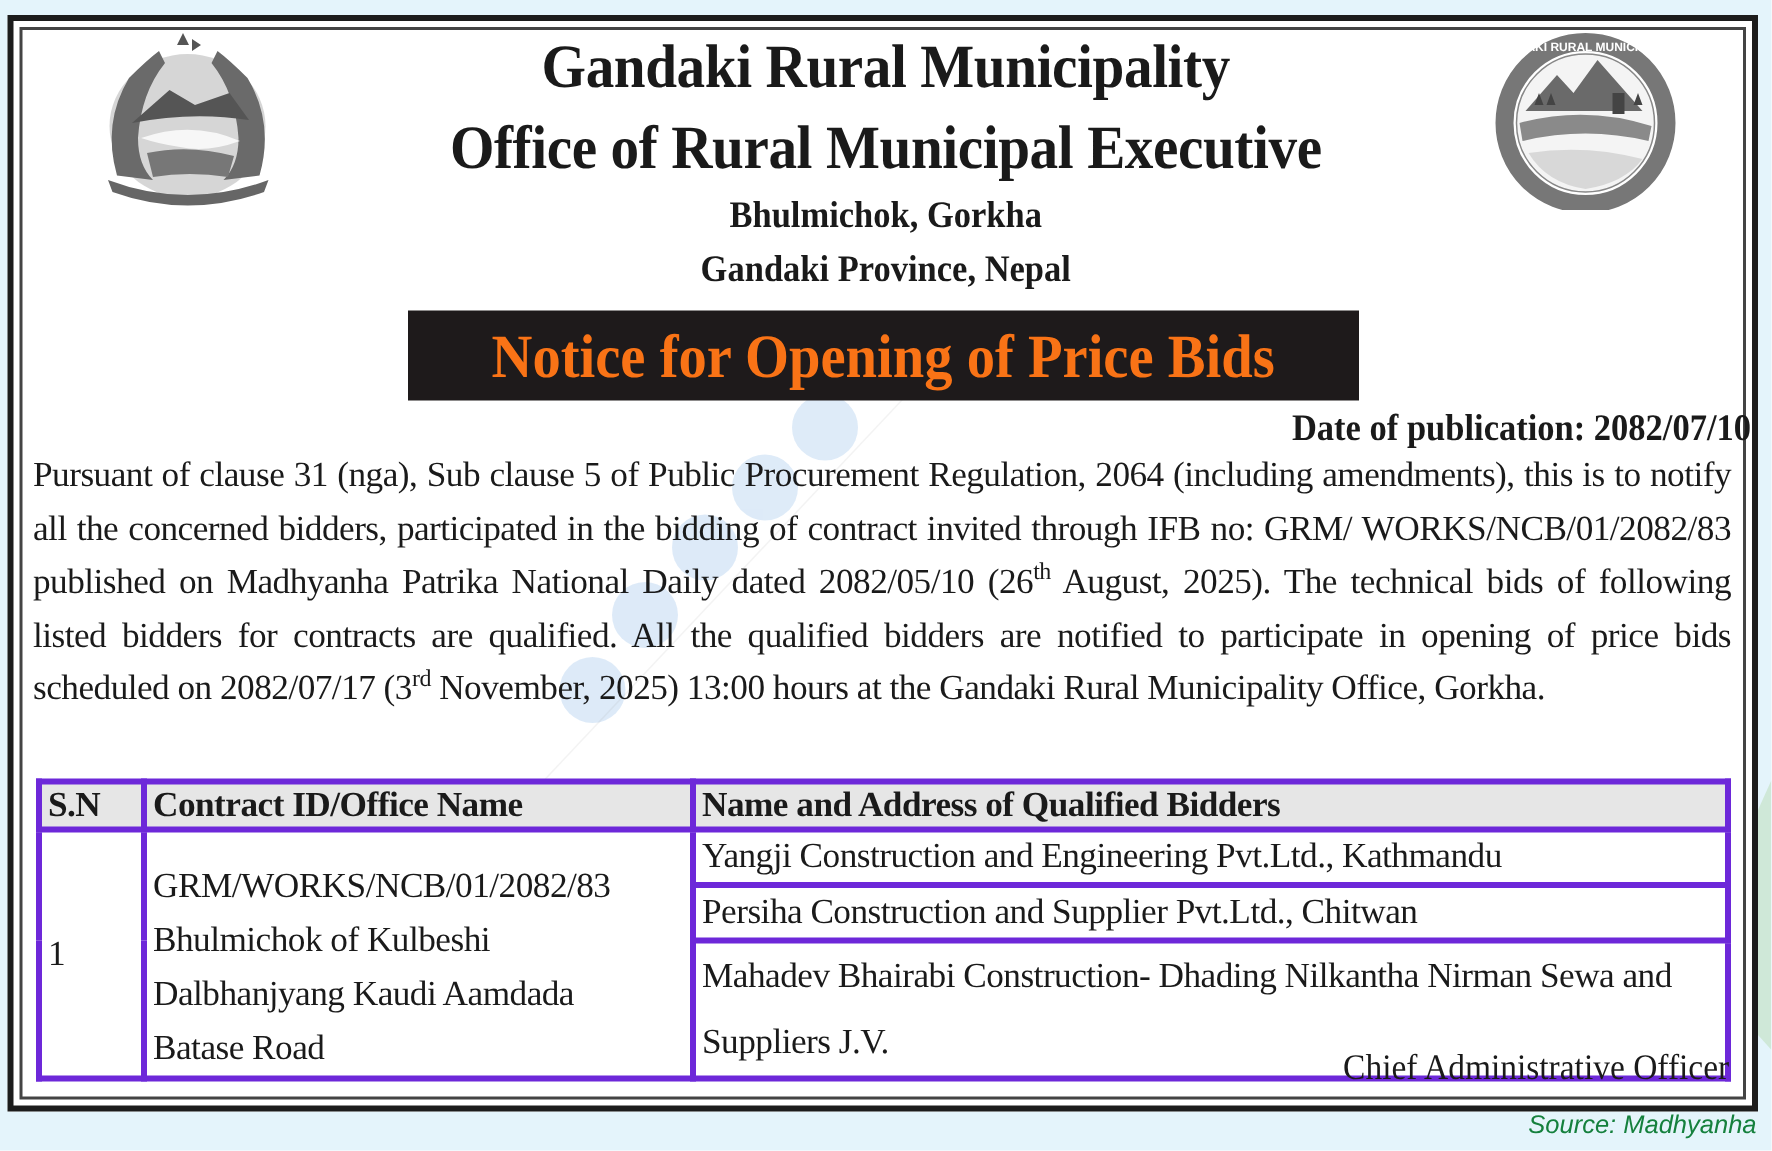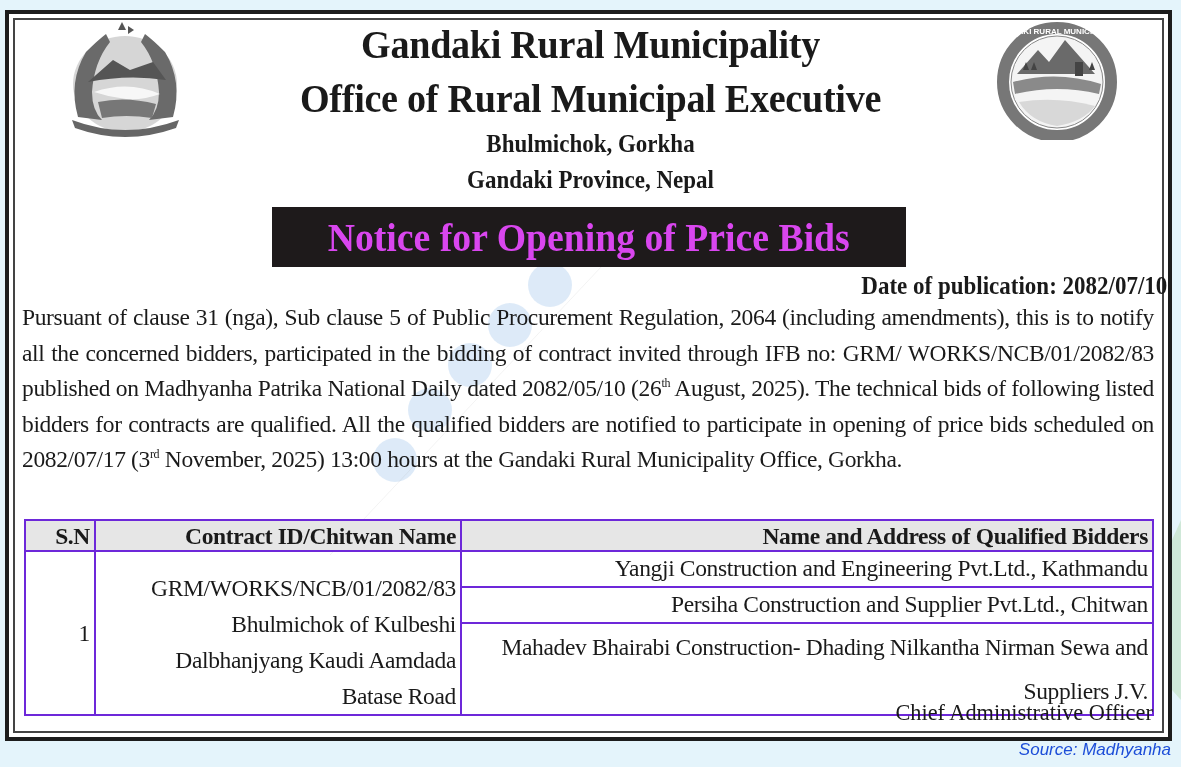--- a/index.html
+++ b/index.html
@@ -35,66 +35,66 @@
     position: absolute; left: 0; width: 1181px; text-align: center; font-weight: bold;
     font-family: "Liberation Serif", serif;
   }
   .title1 { top: 20px; font-size: 41px; letter-spacing: -0.3px; transform: scaleX(0.93); }
   .title2 { top: 74px; font-size: 41px; letter-spacing: -0.3px; transform: scaleX(0.93); }
   .addr1 { top: 130px; font-size: 25px; transform: scaleX(0.92); }
   .addr2 { top: 166px; font-size: 25px; transform: scaleX(0.92); }
 
   .banner {
     position: absolute; left: 272px; top: 207px; width: 634px; height: 60px;
-    background: #1e1a1b; color: #d946ef;
+    background: #1e1a1b; color: #f97316;
     display: flex; align-items: center; justify-content: center;
     font-size: 41px; font-weight: bold;
   }
   .banner span { display: inline-block; transform: scaleX(0.92); white-space: nowrap; }
 
   .pubdate {
     position: absolute; left: 0; top: 272px; width: 1181px; text-align: right;
     font-size: 25px; font-weight: bold;
   }
   .pubdate span { display: inline-block; transform: scaleX(0.92); }
 
   .body-text {
     position: absolute; left: 22px; top: 300px; width: 1132px;
     font-size: 23.5px; line-height: 35.5px; text-align: justify;
     text-align-last: left;
     letter-spacing: -0.35px;
   }
-  .body-text sup { font-size: 12px; vertical-align: 9px; line-height: 0; }
+  .body-text sup { font-size: 16px; vertical-align: 9px; line-height: 0; }
 
   table.bids {
     position: absolute; left: 24px; top: 519px; width: 1130px;
     border-collapse: collapse;
     font-size: 23.5px; letter-spacing: -0.35px;
   }
   table.bids th, table.bids td {
-    border: 2px solid #6d28d9; text-align: right; vertical-align: middle;
+    border: 4px solid #6d28d9; text-align: left; vertical-align: middle;
     padding: 0 4px;
   }
   table.bids th {
     background: #e6e6e6; font-weight: bold; height: 31px; line-height: 28px;
   }
   table.bids td.sn { width: 70px; }
   table.bids td.contract { width: 366px; line-height: 36px; padding-top: 18px; }
   table.bids td.bidder { height: 35px; line-height: 33px; }
   table.bids td.bidder.tall { height: 70px; line-height: 44px; }
 
   .signature {
     position: absolute; right: 28px; top: 699px;
     font-size: 24px; font-weight: normal;
   }
   .signature span { display: inline-block; transform: scaleX(0.93); transform-origin: right; }
   .source {
     position: absolute; right: 10px; top: 740px;
     font-family: "Liberation Sans", sans-serif; font-style: italic;
-    font-size: 17px; color: #1d4ed8;
+    font-size: 17px; color: #15803d;
   }
   .side-deco {
     position: absolute; right: 0; top: 0; width: 9px; height: 767px;
   }
 </style>
 </head>
 <body>
 
 <svg class="side-deco" viewBox="0 0 9 767" preserveAspectRatio="none">
   <polygon points="0,540 9,520 9,700 0,690" fill="#cfe8d8"></polygon>
@@ -153,21 +153,21 @@
 <div class="pubdate">
   <span>Date of publication: 2082/07/10</span>
 </div>
 
 <p class="body-text"><span>Pursuant of clause 31 (nga), Sub clause 5 of Public Procurement Regulation, 2064 (including amendments), this is to notify all the concerned bidders, participated in the bidding of contract invited through IFB no: GRM/ WORKS/NCB/01/2082/83 published on Madhyanha Patrika National Daily dated 2082/05/10 (26</span><sup>th</sup><span> August, 2025). The technical bids of following listed bidders for contracts are qualified. All the qualified bidders are notified to participate in opening of price bids scheduled on 2082/07/17 (3</span><sup>rd</sup><span> November, 2025) 13:00 hours at the Gandaki Rural Municipality Office, Gorkha.</span></p>
 
 <table class="bids">
   <thead>
     <tr>
       <th>S.N</th>
-      <th>Contract ID/Chitwan Name</th>
+      <th>Contract ID/Office Name</th>
       <th>Name and Address of Qualified Bidders</th>
     </tr>
   </thead>
   <tbody>
     <tr>
       <td class="sn" rowspan="3">1</td>
       <td class="contract" rowspan="3">
         <div>GRM/WORKS/NCB/01/2082/83</div>
         <div>Bhulmichok of Kulbeshi</div>
         <div>Dalbhanjyang Kaudi Aamdada</div>

